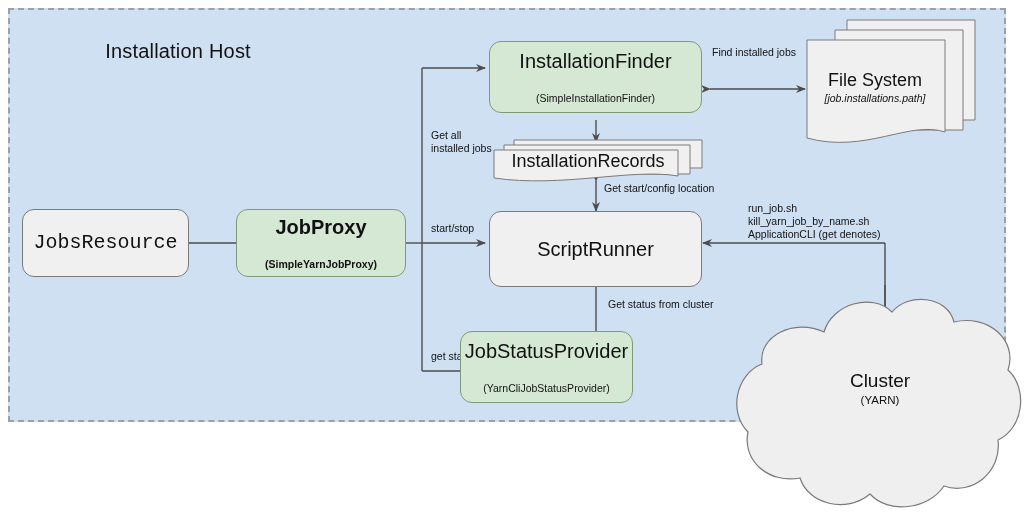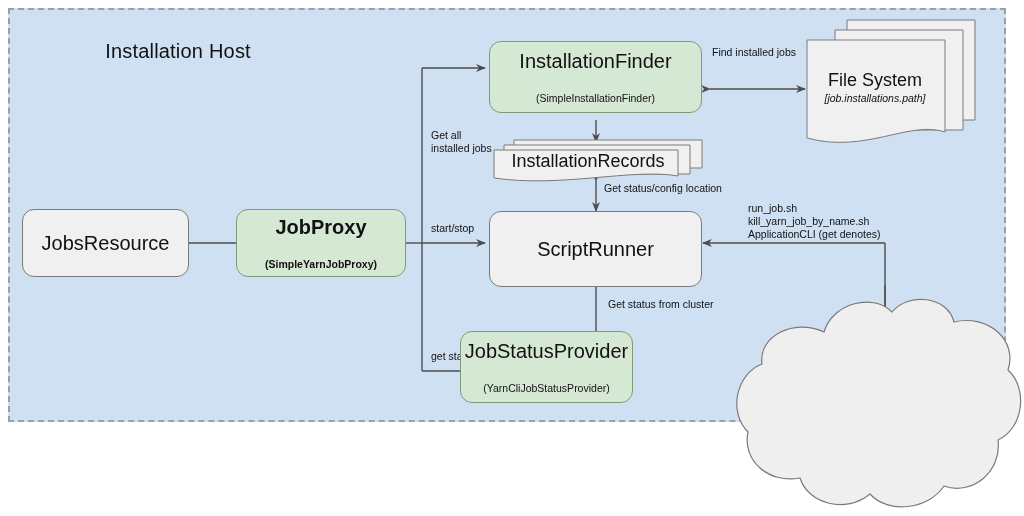--- a/index.html
+++ b/index.html
@@ -79,21 +79,21 @@
       <path d="M885,243 L703,243" marker-end="url(#ah)"></path>
       <path d="M885,285 L885,322" marker-end="url(#ah)"></path>
     </g>
   </svg>
 
   <div class="label" style="left:431px;top:129px;">Get all
 installed jobs</div>
   <div class="label" style="left:431px;top:222px;">start/stop</div>
   <div class="label" style="left:431px;top:350px;">get status</div>
   <div class="label" style="left:712px;top:46px;">Find installed jobs</div>
-  <div class="label" style="left:604px;top:182px;">Get status/config location</div>
+  <div class="label" style="left:604px;top:182px;">Get start/config location</div>
   <div class="label" style="left:608px;top:298px;">Get status from cluster</div>
   <div class="label" style="left:748px;top:202px;">run_job.sh
 kill_yarn_job_by_name.sh
 ApplicationCLI (get denotes)</div>
 
   <div class="doc" style="left:805px;top:18px;width:172px;height:126px;">
     <svg width="172" height="126" viewBox="0 0 172 126">
       <g stroke="#7a7a7a" stroke-width="1" fill="#f0f0f0">
         <path d="M42,2 L170,2 L170,102 L42,102 Z"></path>
         <path d="M30,12 L158,12 L158,112 L30,112 Z"></path>
@@ -112,21 +112,21 @@
         <path d="M22,2 L210,2 L210,30 L22,30 Z"></path>
         <path d="M12,7 L198,7 L198,36 L12,36 Z"></path>
         <path d="M2,12 L186,12 L186,38 C140,30 70,50 2,40 Z"></path>
       </g>
     </svg>
     <div class="dlabel" style="left:-10px;top:13px;width:212px;">
       <span class="t">InstallationRecords</span>
     </div>
   </div>
 
-  <div class="node gray" style="left:22px;top:209px;width:167px;height:68px;">
+  <div class="node gray" style="left:22px;top:209px;width:167px;height:68px;font-family:Liberation Mono, monospace;">
     <span class="t">JobsResource</span>
   </div>
 
   <div class="node green" style="left:236px;top:209px;width:170px;height:68px;font-weight:bold;">
     <span class="t">JobProxy</span>
     <span class="s">(SimpleYarnJobProxy)</span>
   </div>
 
   <div class="node green" style="left:489px;top:41px;width:213px;height:72px;">
     <span class="t">InstallationFinder</span>
@@ -148,16 +148,20 @@
                C172,0 212,4 218,30
                C252,22 282,48 272,78
                C292,96 288,136 262,148
                C266,180 236,204 208,194
                C192,218 152,222 134,202
                C110,222 72,212 64,186
                C32,192 6,168 12,140
                C-8,120 0,82 26,72
                C22,44 58,26 88,40 Z" fill="#efefef" stroke="#7a7a7a" stroke-width="1.2"></path>
     </svg>
+    <div style="position:absolute;left:0;top:78px;width:288px;text-align:center;">
+      <div style="font-size:19px;color:#111;">Cluster</div>
+      <div style="font-size:11.5px;color:#111;margin-top:2px;">(YARN)</div>
+    </div>
   </div>
 
 
 </div>
 
 </body></html>

